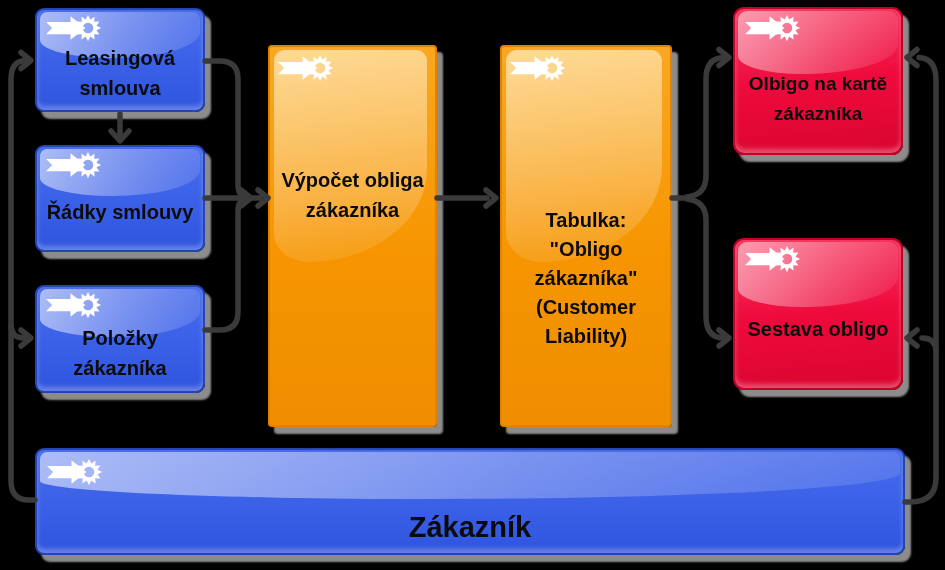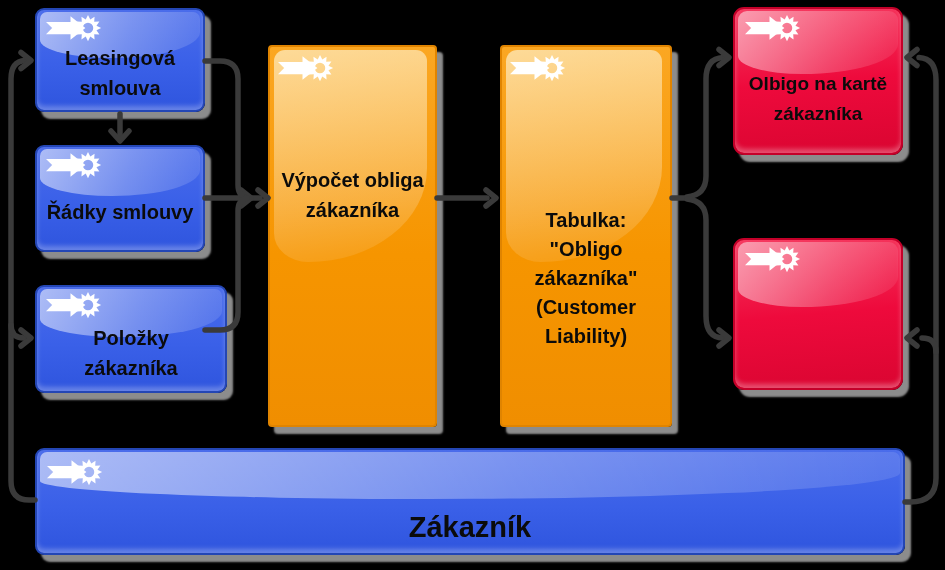--- a/index.html
+++ b/index.html
@@ -30,21 +30,21 @@
         border:2px solid #c40029;border-radius:11px;}
   .red::before{left:3px;right:3px;top:2px;height:44%;
         border-radius:9px 9px 60% 40%/9px 9px 30px 18px;
         background:linear-gradient(110deg,rgba(255,255,255,.50) 0%,rgba(255,255,255,.22) 60%,rgba(255,255,255,.06) 100%);}
   .red{box-shadow:6px 7px 2px rgba(148,148,148,.95), inset 0 -4px 5px rgba(255,255,255,.30);}
 
   #n-blue1{left:35px;top:8px;width:170px;height:104px;}
   #n-blue1 .label{padding-top:33px;}
   #n-blue2{left:35px;top:145px;width:170px;height:107px;}
   #n-blue2 .label{padding-top:50px;}
-  #n-blue3{left:35px;top:285px;width:192px;height:108px;}
+  #n-blue3{left:35px;top:285px;width:170px;height:108px;}
   #n-blue3 .label{padding-top:36px;}
   #n-orange1{left:268px;top:5px;width:169px;height:382px;}
   #n-orange1 .label{padding-top:118px;}
   #n-orange2{left:500px;top:5px;width:172px;height:382px;}
   #n-orange2 .label{padding-top:159px;line-height:29px;}
   #n-red1{left:733px;top:7px;width:170px;height:148px;}
   #n-red1 .label{padding-top:60px;font-size:19px;}
   #n-red2{left:733px;top:238px;width:170px;height:152px;}
   #n-red2 .label{padding-top:74px;}
   #n-zakaznik{left:35px;top:448px;width:870px;height:107px;}
@@ -158,20 +158,21 @@
         <use href="#gicon"></use>
       </svg>
     <div class="label">Olbigo na kartě
 zákazníka</div>
   </div>
 
   <div class="node red" id="n-red2">
     <svg class="icon" viewBox="0 0 64 32">
         <use href="#gicon"></use>
       </svg>
+    <div class="label">Sestava obligo</div>
   </div>
 
   <div class="node blue" id="n-zakaznik">
     <svg class="icon" viewBox="0 0 64 32">
         <use href="#gicon"></use>
       </svg>
     <div class="label">Zákazník</div>
   </div>
 
 </div>

